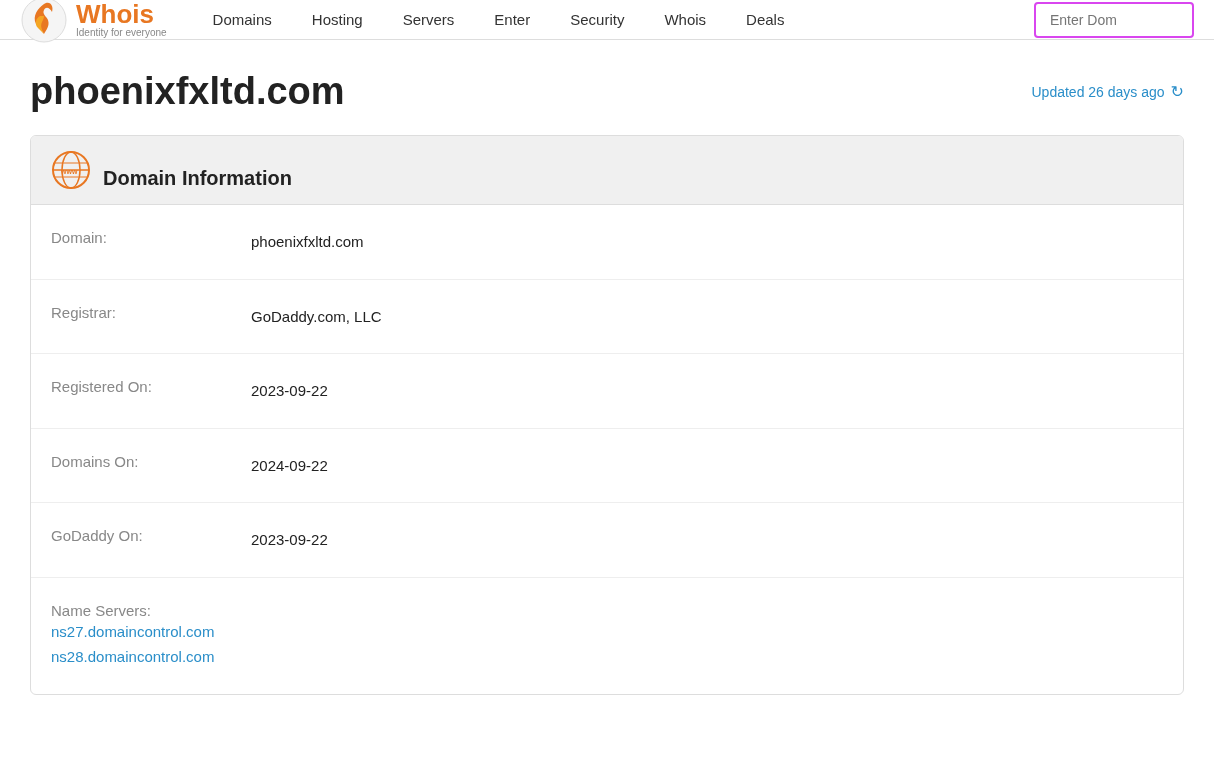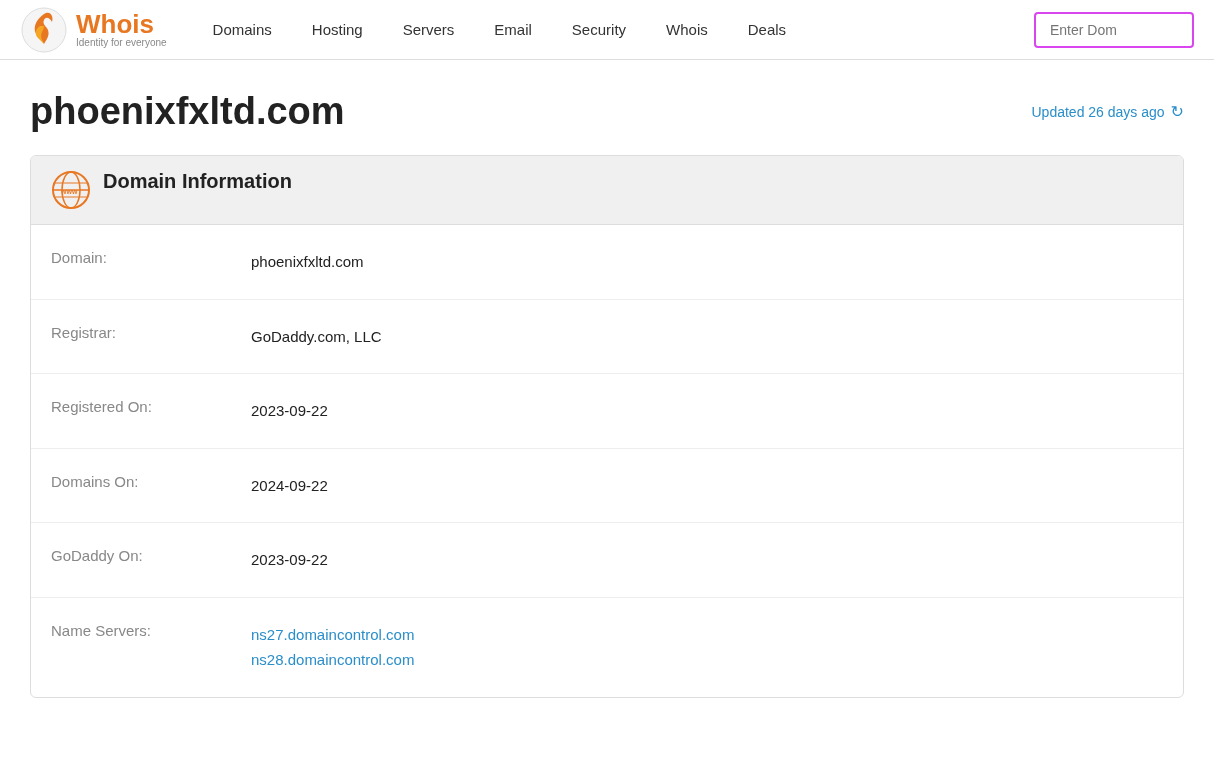--- a/index.html
+++ b/index.html
@@ -4,21 +4,21 @@
   <style>
     * { margin: 0; padding: 0; box-sizing: border-box; }
     body { font-family: Arial, sans-serif; background: #fff; color: #333; width: 1214px; }
 
     
     nav {
       display: flex;
       align-items: center;
       border-bottom: 1px solid #ddd;
       padding: 0 20px;
-      height: 60px;
+      height: 40px;
       background: #fff;
     }
     .logo-wrap {
       display: flex;
       align-items: center;
       margin-right: 30px;
       text-decoration: none;
     }
     .logo-icon {
       width: 48px;
@@ -93,21 +93,21 @@
     }
 
     
     .info-card {
       border: 1px solid #ddd;
       border-radius: 6px;
       overflow: hidden;
     }
     .info-card-header {
       display: flex;
-      align-items: flex-start;
+      align-items: flex-end;
       gap: 12px;
       padding: 14px 20px;
       background: #f0f0f0;
       border-bottom: 1px solid #ddd;
     }
     .www-icon {
       width: 40px;
       height: 40px;
     }
     .info-card-title {
@@ -117,21 +117,21 @@
     }
 
     
     .info-row {
       display: flex;
       align-items: flex-start;
       padding: 24px 20px;
       border-bottom: 1px solid #eee;
       font-size: 15px;
     }
-    .info-row:last-child { border-bottom: none; }
+    .info-row:last-child { border-bottom: none; flex-direction: column; }
     .info-label {
       width: 200px;
       min-width: 200px;
       color: #888;
       font-size: 15px;
     }
     .info-value {
       color: #222;
       font-size: 15px;
       line-height: 1.7;
@@ -159,21 +159,21 @@
     <div class="logo-text">
       <span class="logo-whois">Whois</span>
       <span class="logo-tagline">Identity for everyone</span>
     </div>
   </a>
 
   <div class="nav-items">
     <a class="nav-item" href="#">Domains</a>
     <a class="nav-item" href="#">Hosting</a>
     <a class="nav-item" href="#">Servers</a>
-    <a class="nav-item" href="#">Email</a>
+    <a class="nav-item" href="#">Enter</a>
     <a class="nav-item" href="#">Security</a>
     <a class="nav-item" href="#">Whois</a>
     <a class="nav-item" href="#">Deals</a>
   </div>
 
   <input class="nav-search" type="text" placeholder="Enter Dom" style="">
 </nav>
 
 <div class="main">
 

